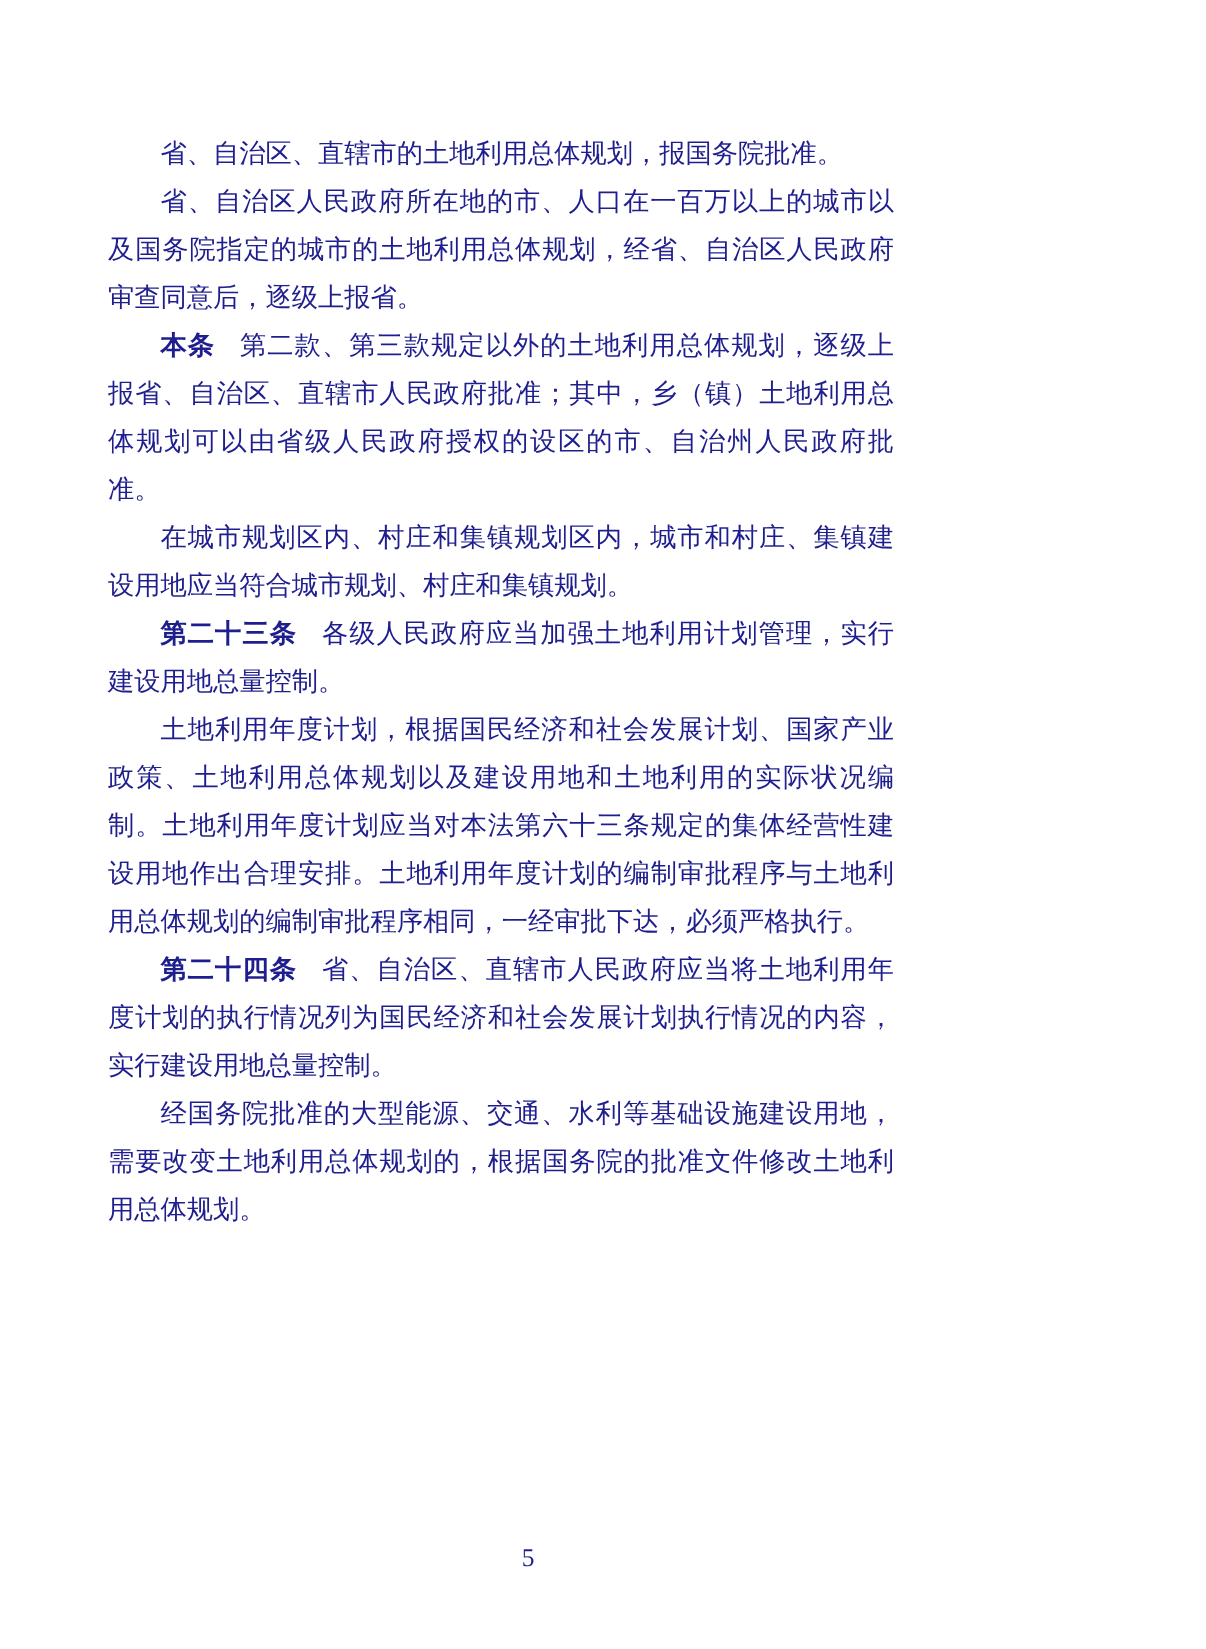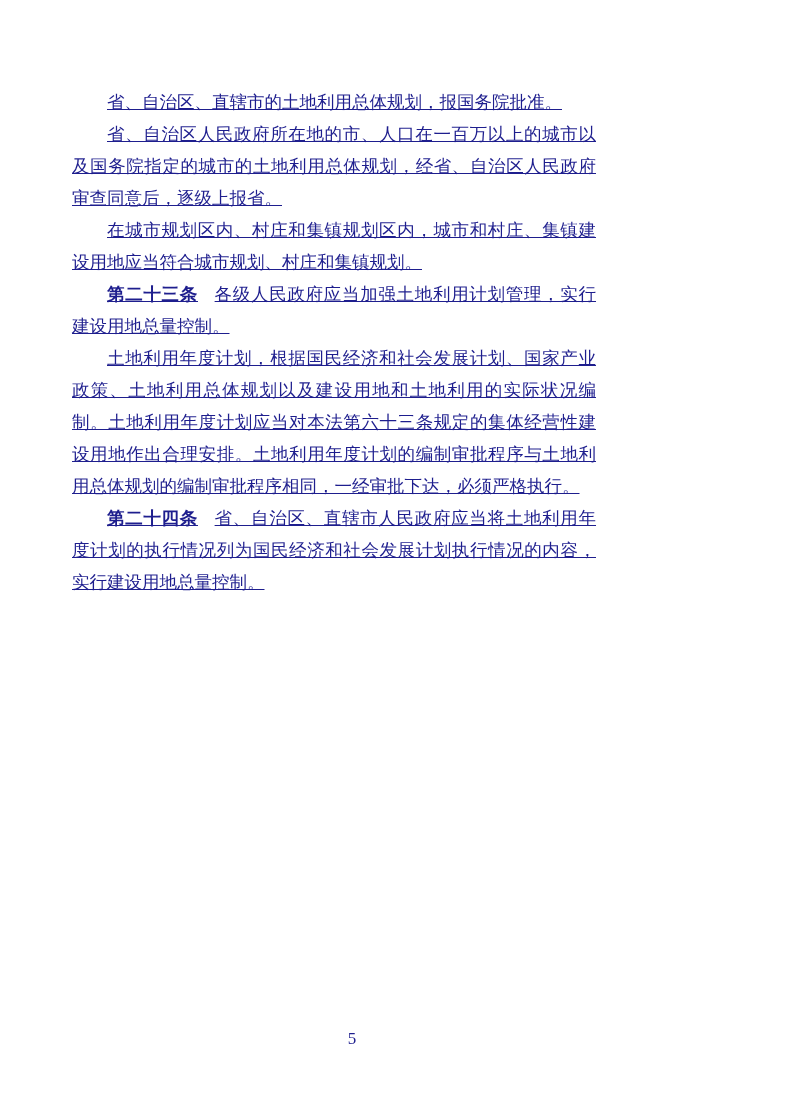--- a/index.html
+++ b/index.html
@@ -14,21 +14,20 @@
   }
   .page {
     position: relative;
     width: 704px;
     height: 1099px;
     box-sizing: border-box;
     padding: 86px 108px 0 72px;
     background: #ffffff;
     color: #1e1e8e;
     overflow: hidden;
-    text-decoration: underline;
   }
   .content p {
     margin: 0;
     font-size: 17.5px;
     line-height: 32px;
     text-align: justify;
     text-indent: 2em;
   }
   .content p b {
     font-weight: bold;
@@ -50,31 +49,33 @@
 </head>
 <body>
 
 <div class="page" style="color: rgb(30, 30, 142); background: rgb(255, 255, 255);">
   <div class="content">
 
     <p><b></b><span>省、自治区、直辖市的土地利用总体规划，报国务院批准。</span></p>
 
     <p><b></b><span>省、自治区人民政府所在地的市、人口在一百万以上的城市以及国务院指定的城市的土地利用总体规划，经省、自治区人民政府审查同意后，逐级上报省。</span></p>
 
+    <p><b>本条</b><span>第二款、第三款规定以外的土地利用总体规划，逐级上报省、自治区、直辖市人民政府批准；其中，乡（镇）土地利用总体规划可以由省级人民政府授权的设区的市、自治州人民政府批准。</span></p>
 
 
 
 
     <p><b></b><span>在城市规划区内、村庄和集镇规划区内，城市和村庄、集镇建设用地应当符合城市规划、村庄和集镇规划。</span></p>
 
 
     <p><b>第二十三条</b><span>各级人民政府应当加强土地利用计划管理，实行建设用地总量控制。</span></p>
 
     <p><b></b><span>土地利用年度计划，根据国民经济和社会发展计划、国家产业政策、土地利用总体规划以及建设用地和土地利用的实际状况编制。土地利用年度计划应当对本法第六十三条规定的集体经营性建设用地作出合理安排。土地利用年度计划的编制审批程序与土地利用总体规划的编制审批程序相同，一经审批下达，必须严格执行。</span></p>
 
     <p><b>第二十四条</b><span>省、自治区、直辖市人民政府应当将土地利用年度计划的执行情况列为国民经济和社会发展计划执行情况的内容，实行建设用地总量控制。</span></p>
 
 
+    <p><b></b><span>经国务院批准的大型能源、交通、水利等基础设施建设用地，需要改变土地利用总体规划的，根据国务院的批准文件修改土地利用总体规划。</span></p>
 
   </div>
 
   <div class="page-number">5</div>
 </div>
 
 </body></html>

